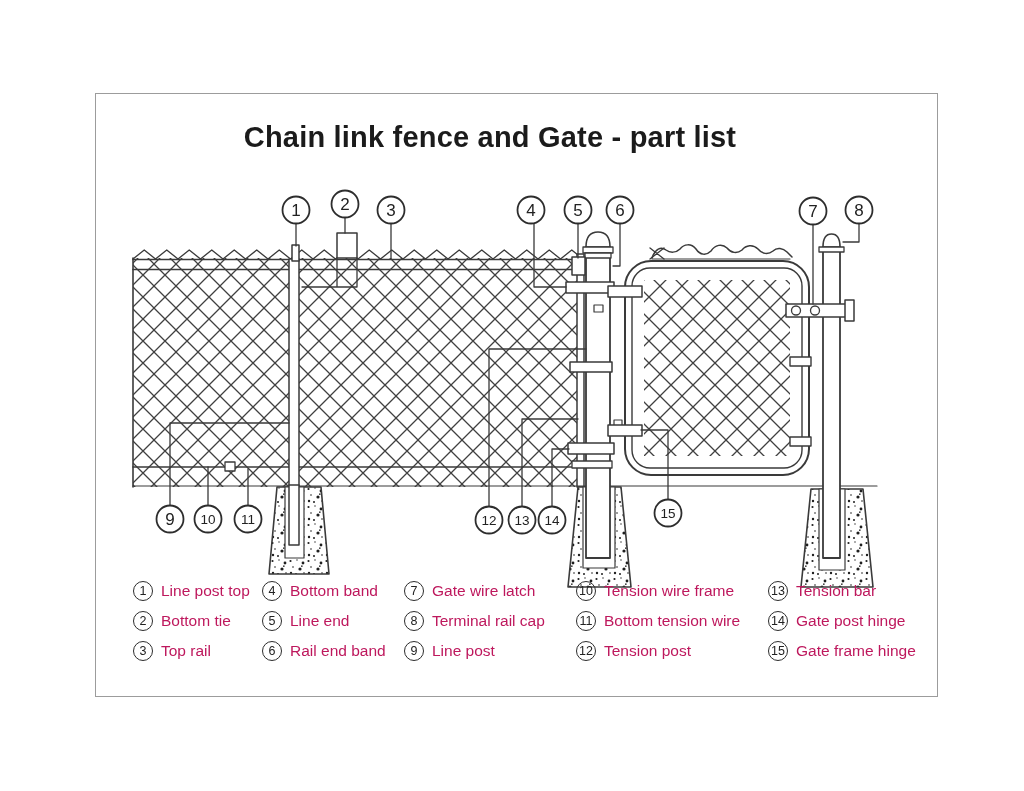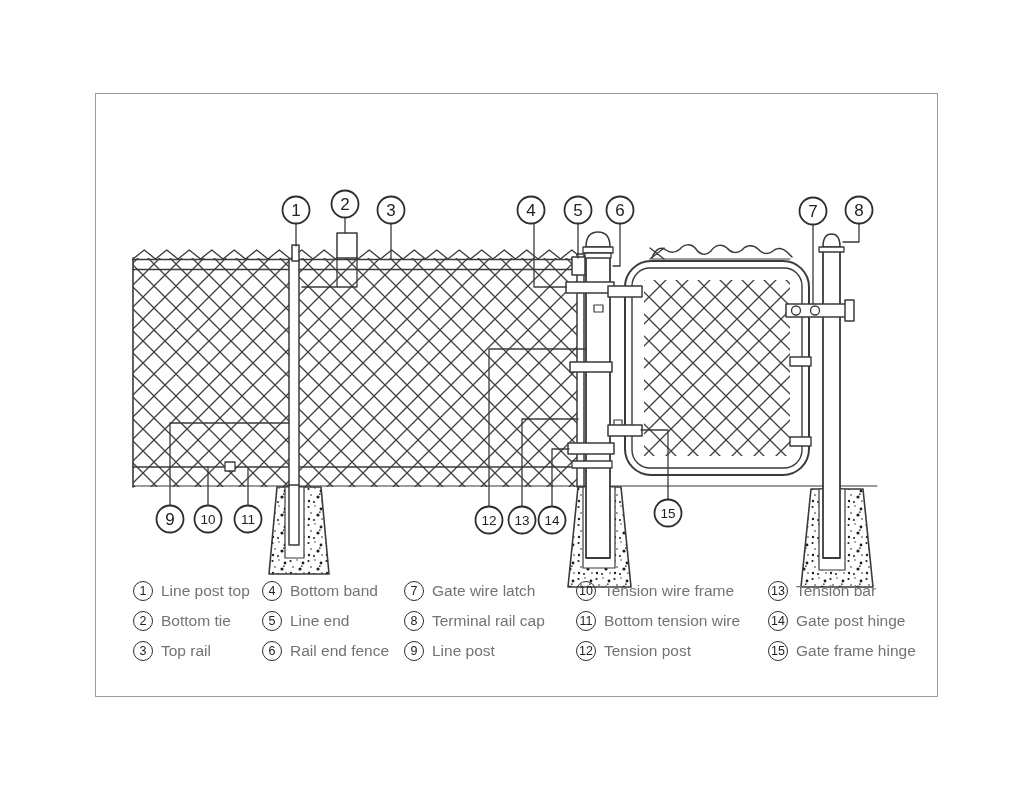--- a/index.html
+++ b/index.html
@@ -17,30 +17,31 @@
   }
   svg.diagram { position:absolute; left:0; top:0; }
   .pl-col { position:absolute; display:flex; flex-direction:column; }
   .pl-item { display:flex; align-items:center; height:30px; gap:8px; }
   .pl-num {
     box-sizing:border-box; width:20px; height:20px; flex:0 0 auto;
     border:1.6px solid #2d2d2d; border-radius:50%;
     display:flex; align-items:center; justify-content:center;
     font-size:12.5px; color:#222; line-height:1;
   }
-  .pl-label { font-size:15.5px; color:#737373; white-space:nowrap; }
+  .pl-label { font-size:15.5px; color:#be185d; white-space:nowrap; }
   .co-num { font-family:"Liberation Sans", sans-serif; fill:#222; }
 </style>
 </head>
 <body>
 
 <div class="page">
 
   <div class="frame"></div>
 
+  <div class="title">Chain link fence and Gate - part list</div>
 
   <svg class="diagram" width="1024" height="791" viewBox="0 0 1024 791" stroke-linecap="round" stroke-linejoin="round">
     <defs>
       <pattern id="mesh" patternUnits="userSpaceOnUse" width="22" height="22">
         <path d="M0,0 L22,22 M22,0 L0,22" stroke="#404040" stroke-width="1.3" fill="none"></path>
       </pattern>
       <pattern id="concrete" patternUnits="userSpaceOnUse" width="18" height="18">
         <rect width="18" height="18" fill="#ffffff"></rect>
         <circle cx="2.5" cy="3" r="1.1" fill="#1e1e1e"></circle>
         <circle cx="9" cy="2" r="0.7" fill="#1e1e1e"></circle>
@@ -246,21 +247,21 @@
     <div class="pl-item">
         <span class="pl-num">4</span>
         <span class="pl-label">Bottom band</span>
       </div>
     <div class="pl-item">
         <span class="pl-num">5</span>
         <span class="pl-label">Line end</span>
       </div>
     <div class="pl-item">
         <span class="pl-num">6</span>
-        <span class="pl-label">Rail end fence</span>
+        <span class="pl-label">Rail end band</span>
       </div>
   </div>
   <div class="pl-col" style="left:404px; top:576px;">
     <div class="pl-item">
         <span class="pl-num">7</span>
         <span class="pl-label">Gate wire latch</span>
       </div>
     <div class="pl-item">
         <span class="pl-num">8</span>
         <span class="pl-label">Terminal rail cap</span>

